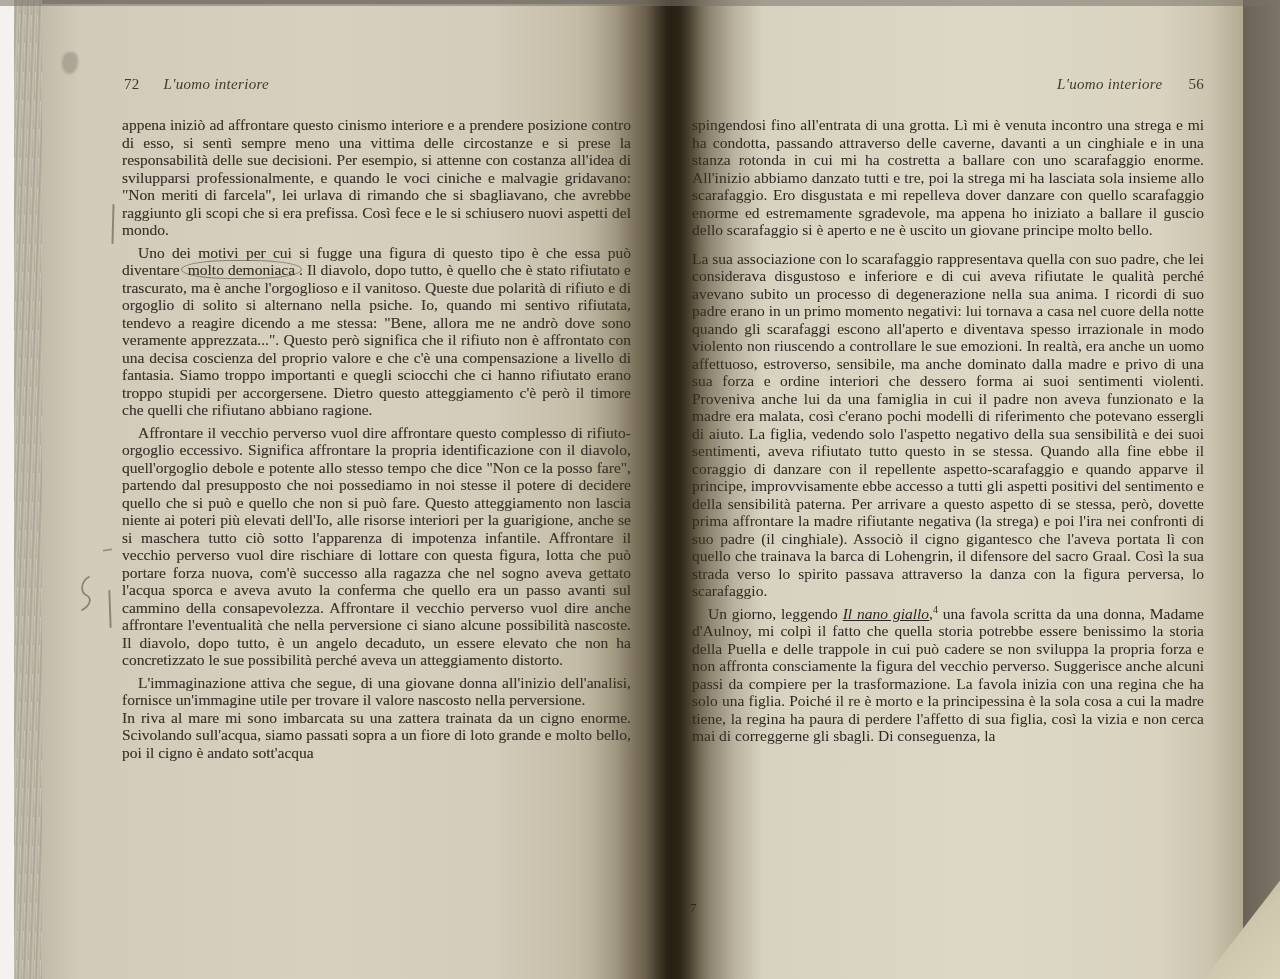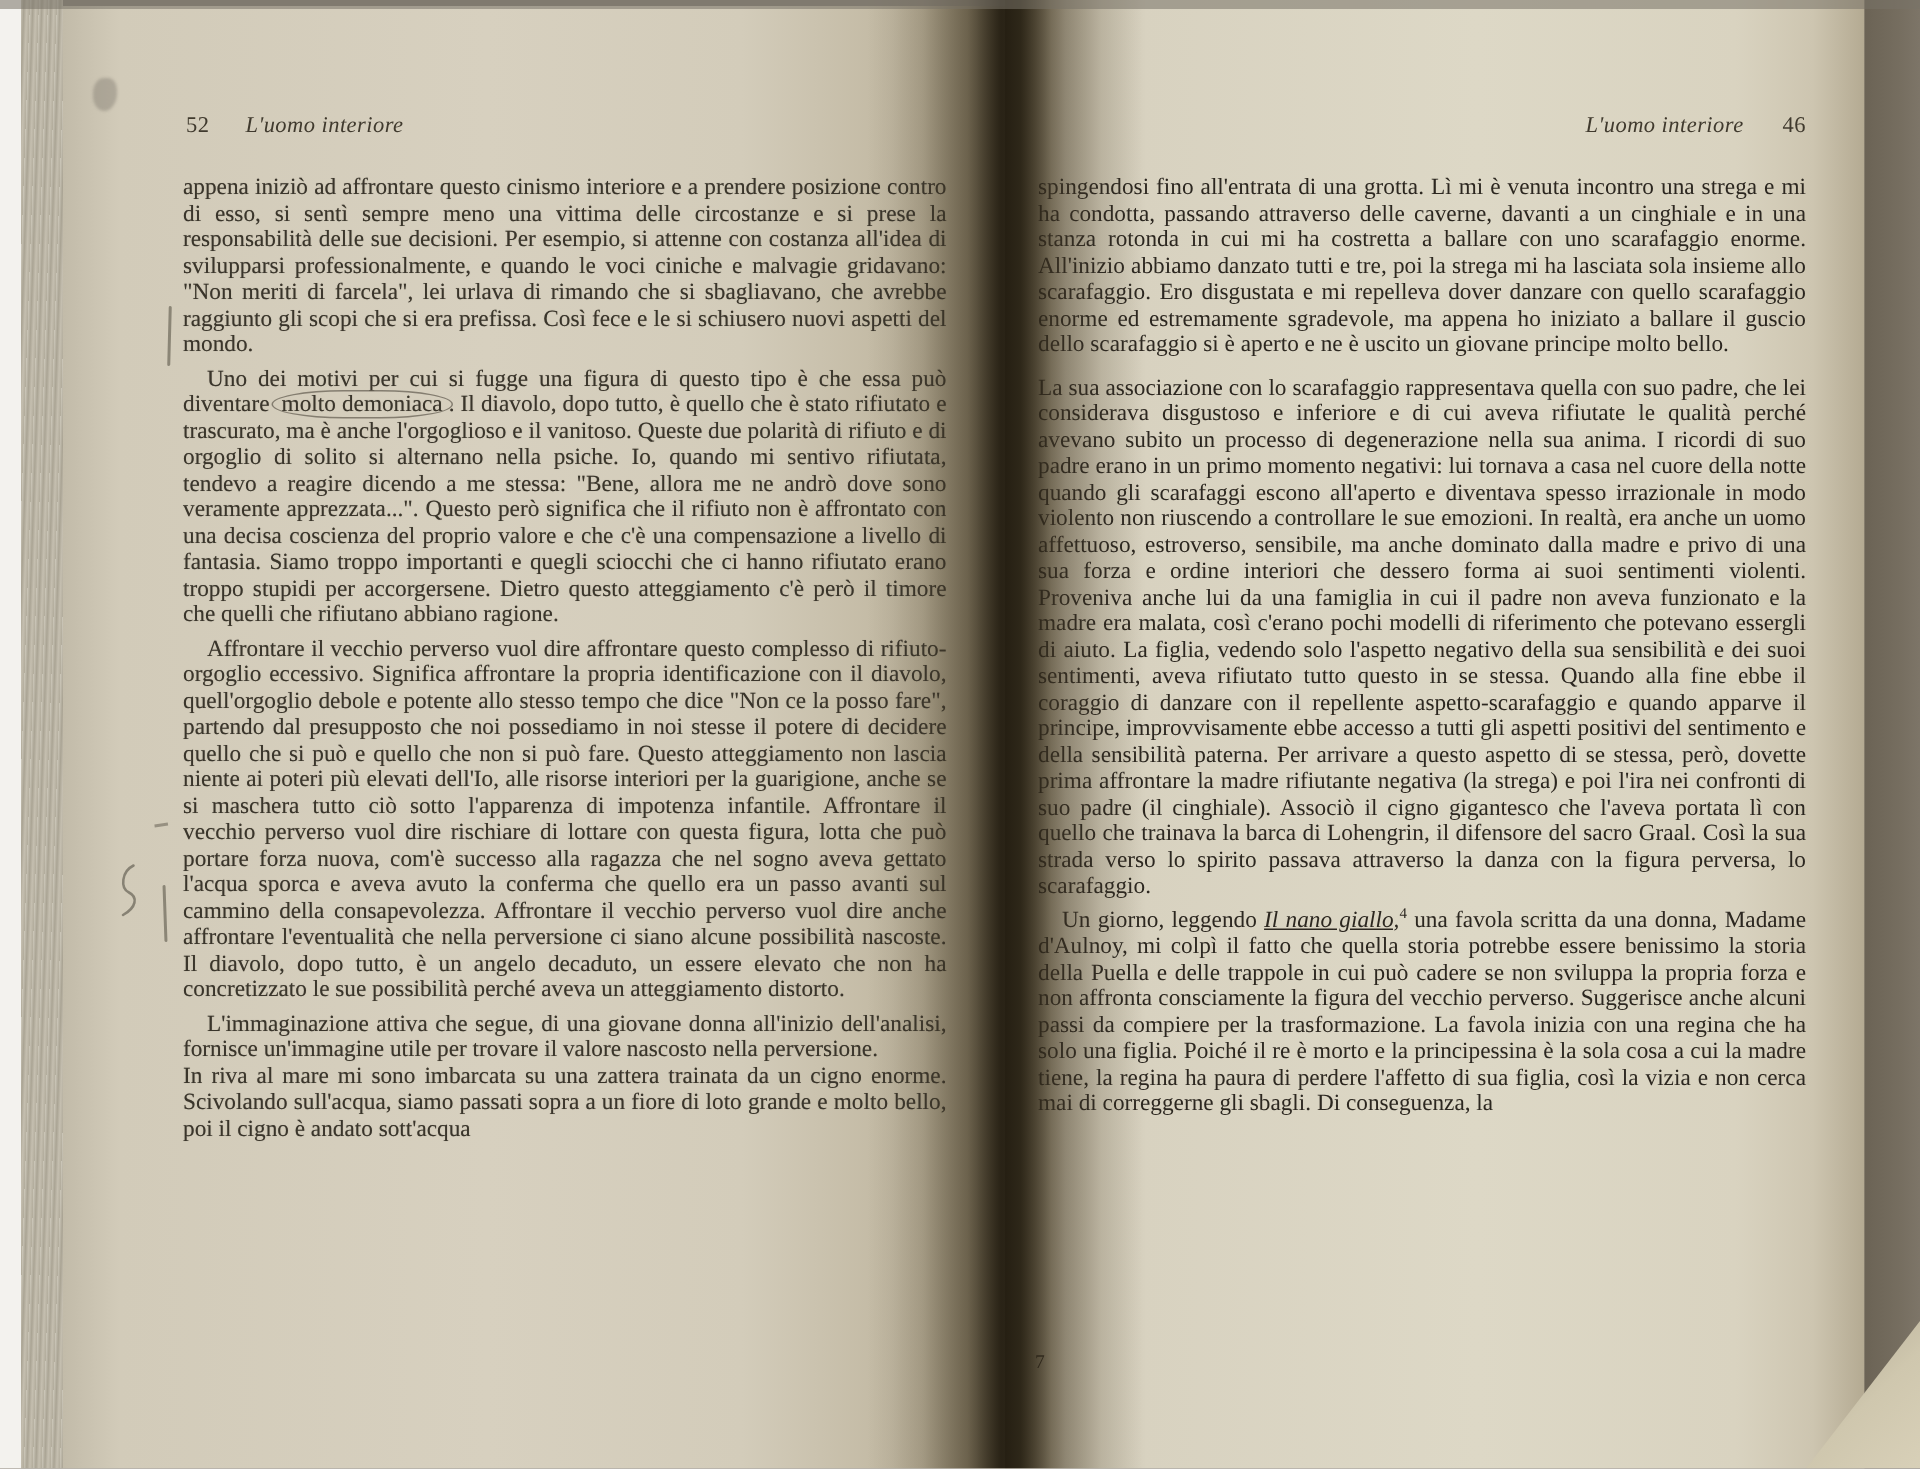--- a/index.html
+++ b/index.html
@@ -88,25 +88,25 @@
 
 <div class="scan">
 
   <div class="edge-white"></div>
   <div class="page-edges-left"></div>
 
   <div class="page-left"></div>
   <div class="page-right"></div>
 
   <div class="running-head rh-left">
-    <span class="pagenum">52</span><span class="runtitle">L'uomo interiore</span>
+    <span class="pagenum">72</span><span class="runtitle">L'uomo interiore</span>
   </div>
 
   <div class="running-head rh-right">
-    <span class="runtitle">L'uomo interiore</span><span class="pagenum">46</span>
+    <span class="runtitle">L'uomo interiore</span><span class="pagenum">56</span>
   </div>
 
   <div class="text-block text-left">
     <p>appena iniziò ad affrontare questo cinismo interiore e a prendere posizione contro di esso, si sentì sempre meno una vittima delle circostanze e si prese la responsabilità delle sue decisioni. Per esempio, si attenne con costanza all'idea di svilupparsi professionalmente, e quando le voci ciniche e malvagie gridavano: "Non meriti di farcela", lei urlava di rimando che si sbagliavano, che avrebbe raggiunto gli scopi che si era prefissa. Così fece e le si schiusero nuovi aspetti del mondo.</p>
     <p class="indent gap-sm"><span>Uno dei motivi per cui si fugge una figura di questo tipo è che essa può diventare </span><span class="circled">molto demoniaca</span><span>. Il diavolo, dopo tutto, è quello che è stato rifiutato e trascurato, ma è anche l'orgoglioso e il vanitoso. Queste due polarità di rifiuto e di orgoglio di solito si alternano nella psiche. Io, quando mi sentivo rifiutata, tendevo a reagire dicendo a me stessa: "Bene, allora me ne andrò dove sono veramente apprezzata...". Questo però significa che il rifiuto non è affrontato con una decisa coscienza del proprio valore e che c'è una compensazione a livello di fantasia. Siamo troppo importanti e quegli sciocchi che ci hanno rifiutato erano troppo stupidi per accorgersene. Dietro questo atteggiamento c'è però il timore che quelli che rifiutano abbiano ragione.</span></p>
     <p class="indent gap-sm">Affrontare il vecchio perverso vuol dire affrontare questo complesso di rifiuto-orgoglio eccessivo. Significa affrontare la propria identificazione con il diavolo, quell'orgoglio debole e potente allo stesso tempo che dice "Non ce la posso fare", partendo dal presupposto che noi possediamo in noi stesse il potere di decidere quello che si può e quello che non si può fare. Questo atteggiamento non lascia niente ai poteri più elevati dell'Io, alle risorse interiori per la guarigione, anche se si maschera tutto ciò sotto l'apparenza di impotenza infantile. Affrontare il vecchio perverso vuol dire rischiare di lottare con questa figura, lotta che può portare forza nuova, com'è successo alla ragazza che nel sogno aveva gettato l'acqua sporca e aveva avuto la conferma che quello era un passo avanti sul cammino della consapevolezza. Affrontare il vecchio perverso vuol dire anche affrontare l'eventualità che nella perversione ci siano alcune possibilità nascoste. Il diavolo, dopo tutto, è un angelo decaduto, un essere elevato che non ha concretizzato le sue possibilità perché aveva un atteggiamento distorto.</p>
     <p class="indent gap-sm">L'immaginazione attiva che segue, di una giovane donna all'inizio dell'analisi, fornisce un'immagine utile per trovare il valore nascosto nella perversione.</p>
     <p class="quote">In riva al mare mi sono imbarcata su una zattera trainata da un cigno enorme. Scivolando sull'acqua, siamo passati sopra a un fiore di loto grande e molto bello, poi il cigno è andato sott'acqua</p>
   </div>
 

